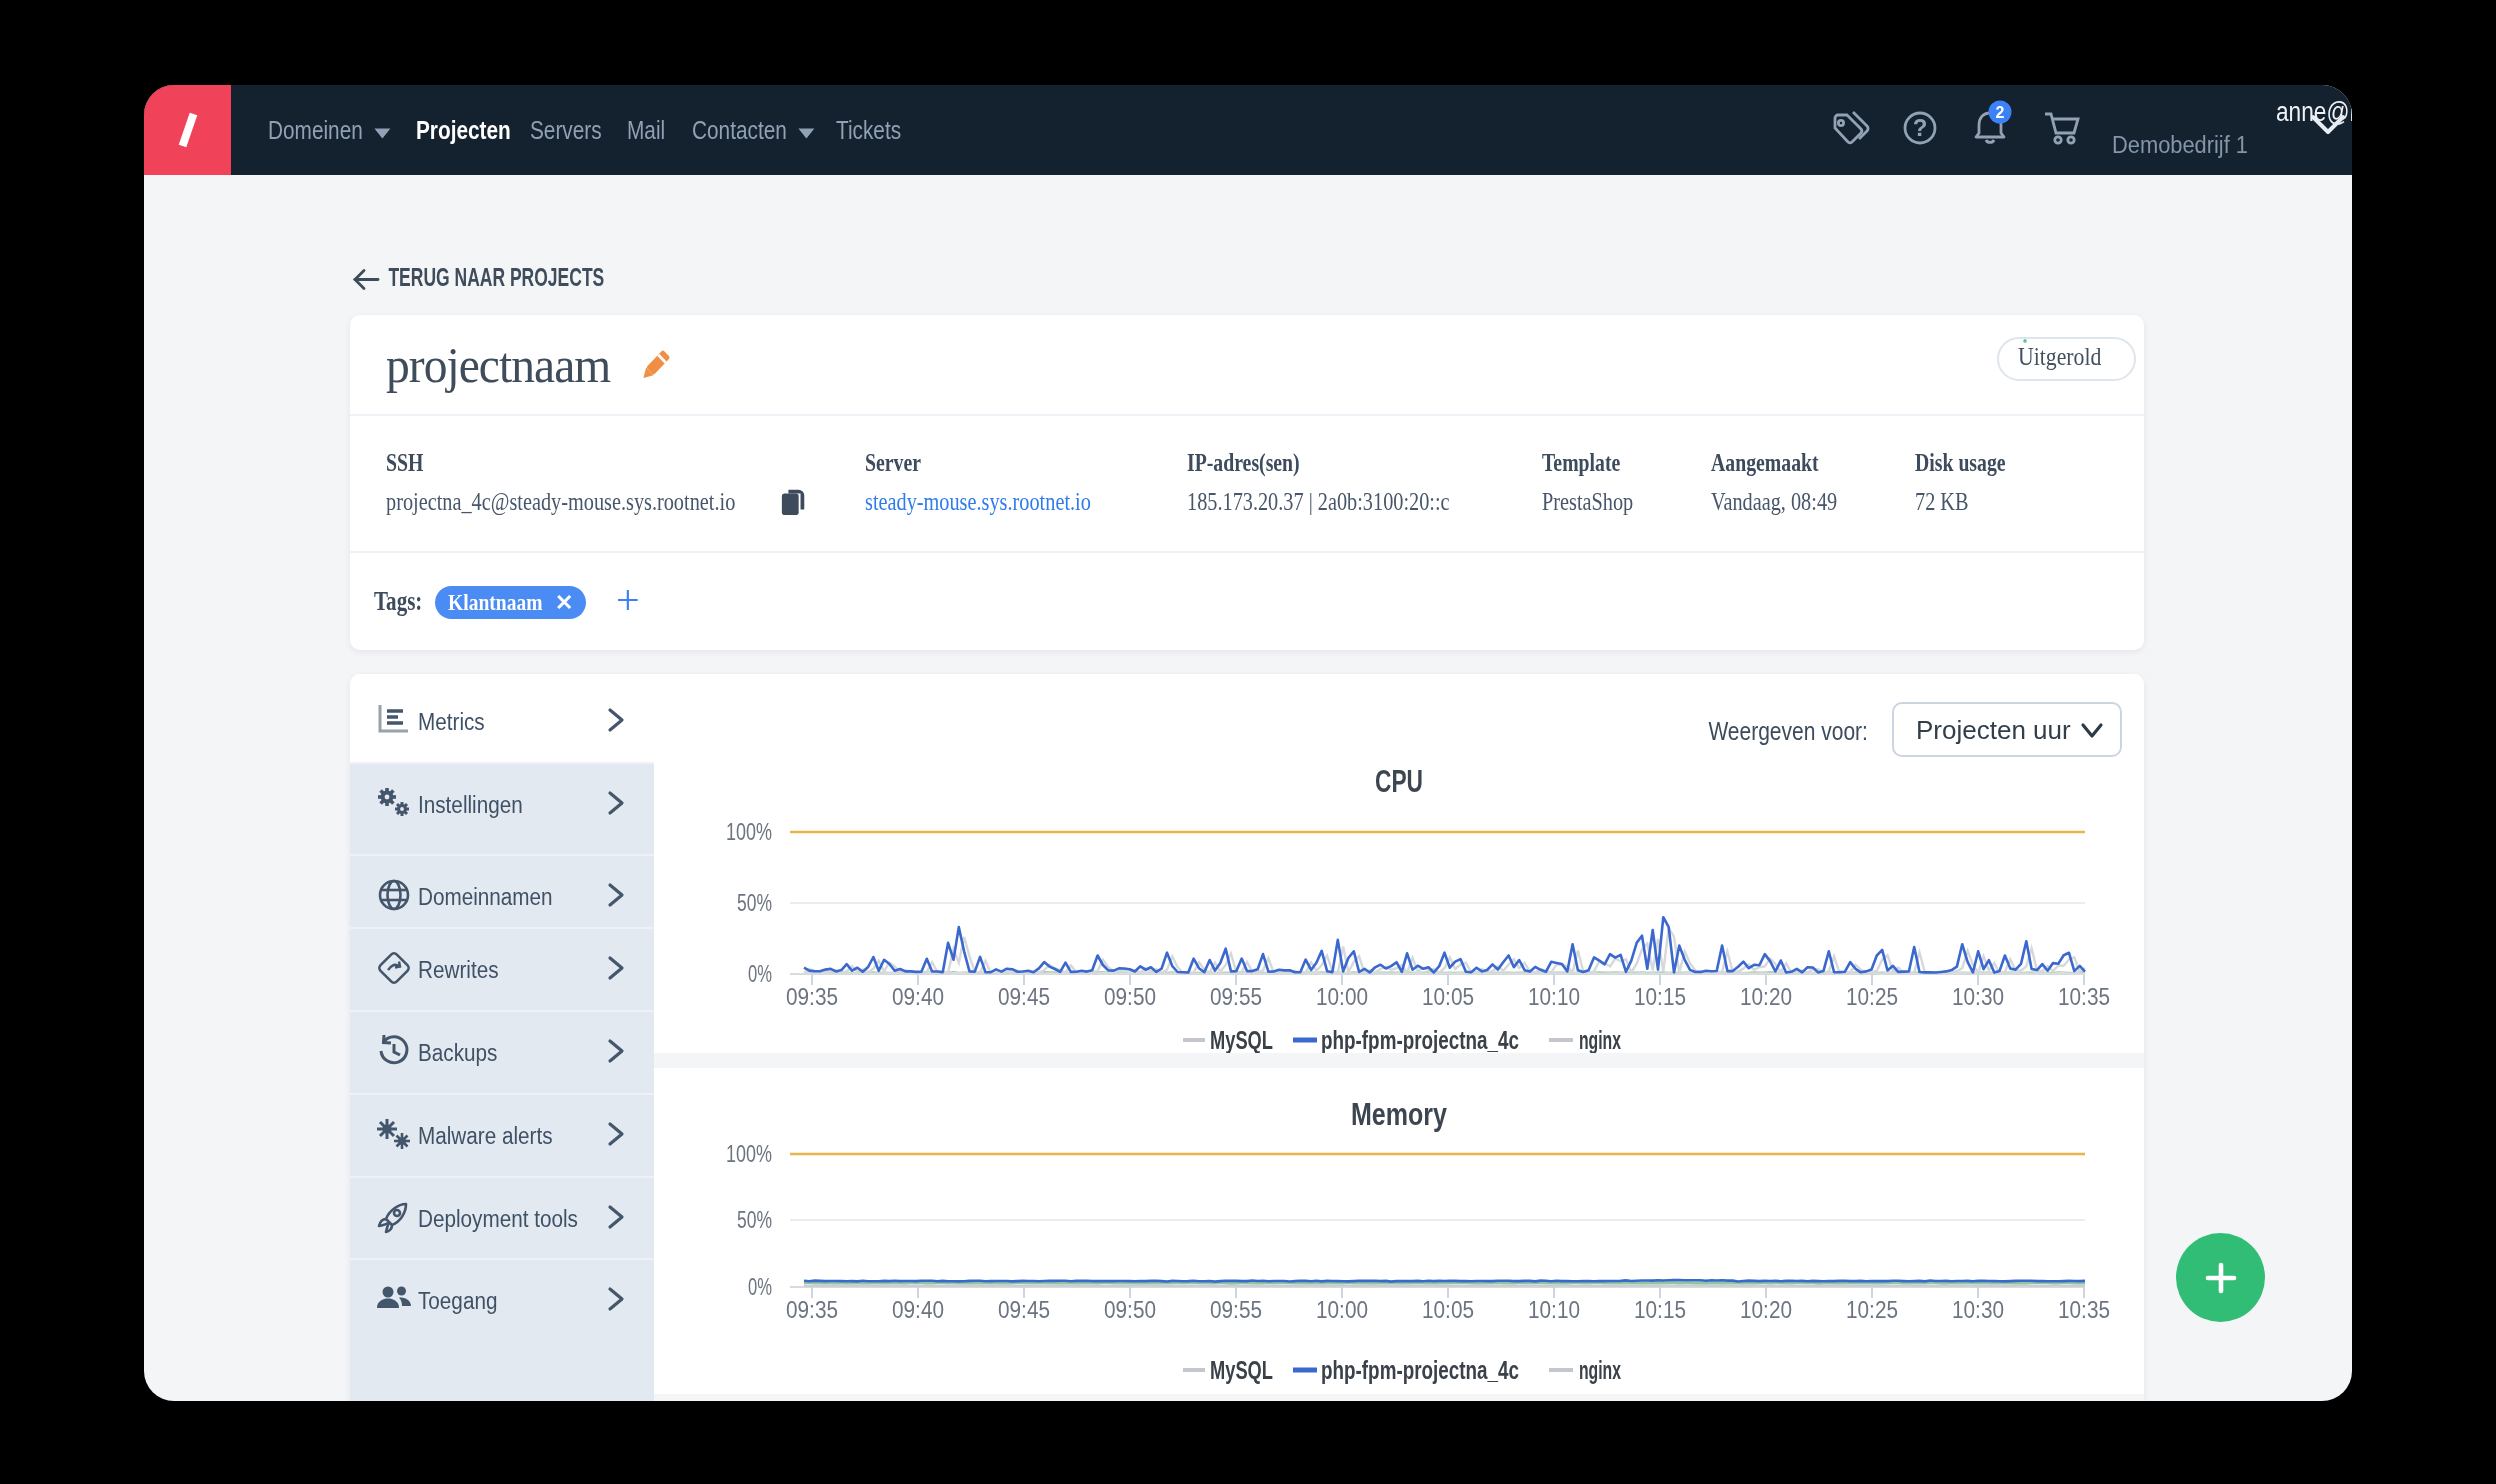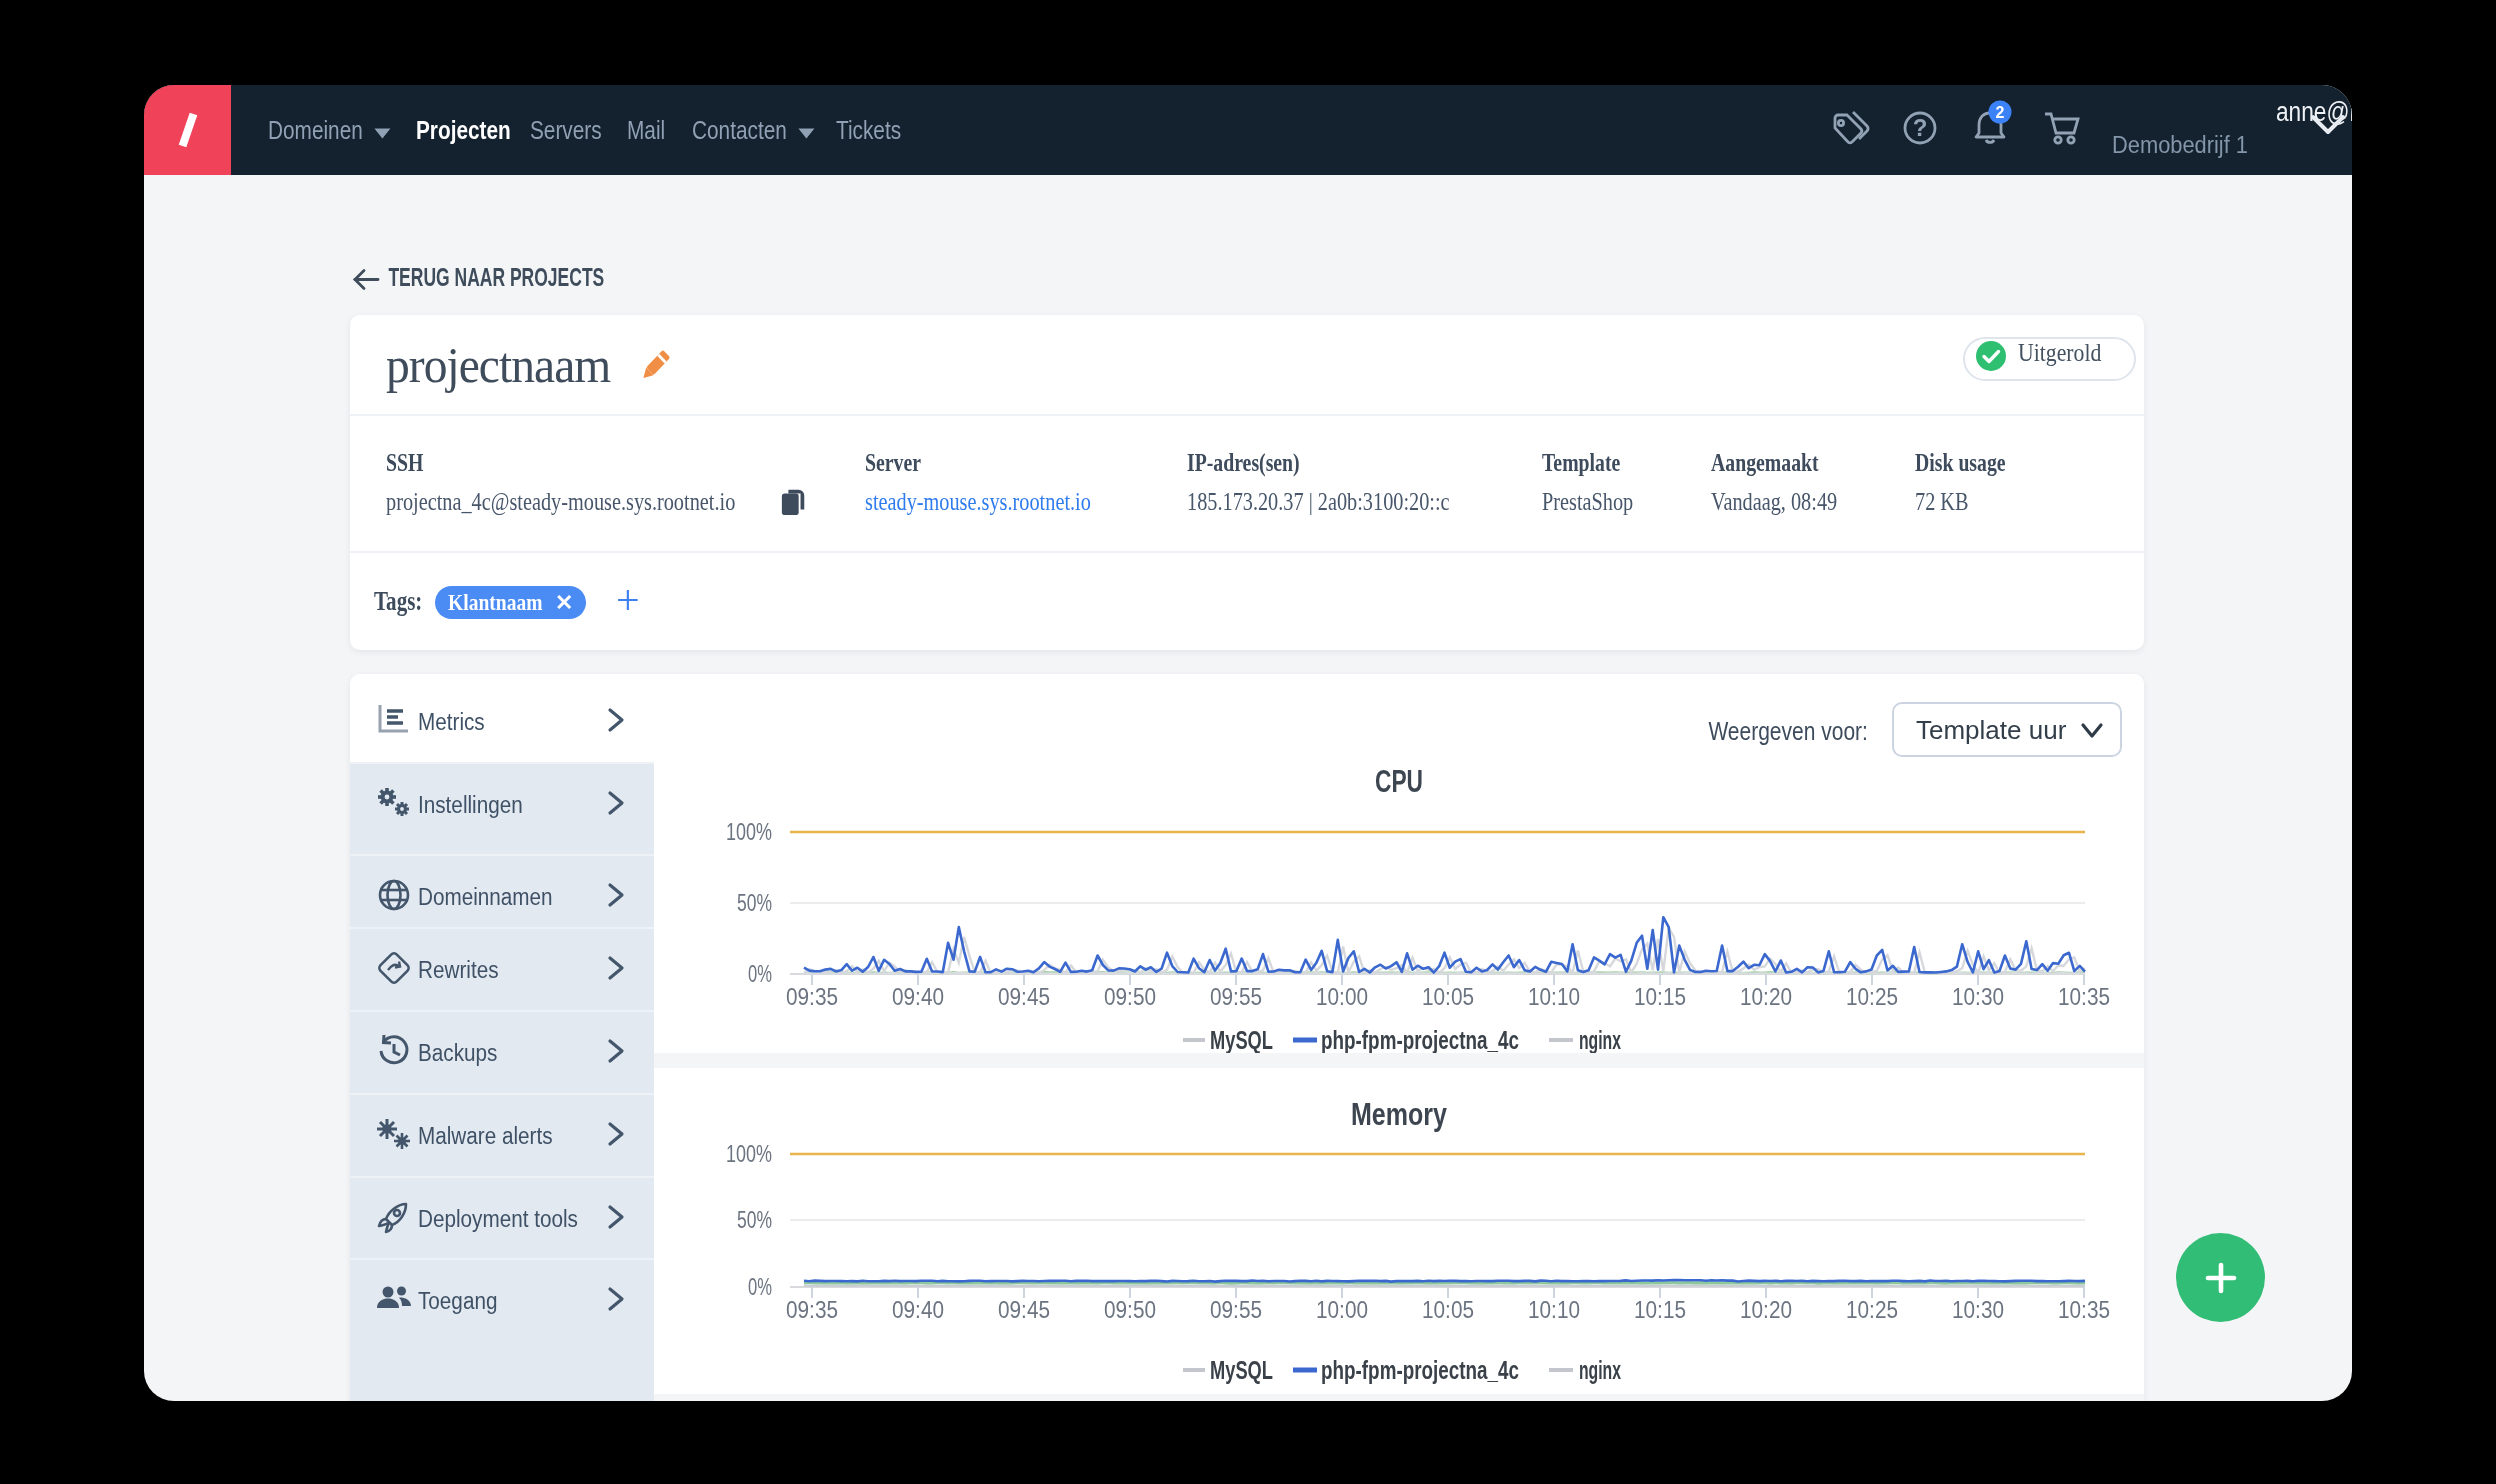--- a/index.html
+++ b/index.html
@@ -17,21 +17,21 @@
   #back { position:absolute; left:208px; top:192px; transform:translateY(-50%) scaleX(0.70); transform-origin:0 50%; font-size:25px; font-weight:600; color:#3e4c5c; white-space:nowrap; }
   #back svg { vertical-align:-6px; margin-right:12px; }
   
   .card { position:absolute; background:#fff; border-radius:10px; box-shadow:0 2px 6px rgba(40,50,70,.08);font-family:Liberation Serif, serif; }
   #head { left:206px; top:230px; width:1794px; height:335px; }
   .hdiv { position:absolute; left:0; width:100%; height:2px; background:#eef1f5; }
   #title { position:absolute; left:36px; top:50px; transform:translateY(-50%) scaleX(0.95); transform-origin:0 50%; font-size:50px; letter-spacing:-1px; color:#3f4c5b; white-space:nowrap; }
   .ilabel { position:absolute; top:148px; transform:translateY(-50%) scaleX(0.76); transform-origin:0 50%; font-size:26px; font-weight:bold; color:#3d4b5c; white-space:nowrap; }
   .ival { position:absolute; top:187px; transform:translateY(-50%) scaleX(0.78); transform-origin:0 50%; font-size:26px; color:#47566a; white-space:nowrap; }
   
-  #badge { position:absolute; right:8px; top:22px; height:44px; border:2px solid #dfe5ec; border-radius:24px; background:#fff; display:flex; align-items:flex-start; padding:0 20px 8px 9px; }
+  #badge { position:absolute; right:8px; top:22px; height:44px; border:2px solid #dfe5ec; border-radius:24px; background:#fff; display:flex; align-items:flex-start; padding:0 20px 8px 9px;flex-direction:column; }
   #badge .bt { font-size:25px; color:#42505f; margin-left:10px; transform:scaleX(0.87); transform-origin:0 50%; }
   #tagsrow { position:absolute; left:24px; top:236px; width:100%; height:99px; }
   #tagsrow .tlab { position:absolute; left:0; top:50px; transform:translateY(-50%) scaleX(0.78); transform-origin:0 50%; font-size:27px; font-weight:bold; color:#3d4b5c; }
   .pill { position:absolute; left:61px; top:35px; height:33px; background:#4a8bf4; border-radius:17px; color:#fff; display:flex; align-items:center; padding:0 13px; font-size:23px; font-weight:600; }
   .pill .pt { display:inline-block; width:97px; white-space:nowrap; transform:scaleX(0.85); transform-origin:0 50%; }
   .pill .x { font-size:22px; font-weight:bold; }
   #plus { position:absolute; left:242px; top:49px; transform:translateY(-50%); color:#3c80f2; font-size:42px; font-weight:300; }
   
   #panel { position:absolute; left:206px; top:589px; width:1794px; height:727px; background:#fff; border-radius:10px 10px 0 0; box-shadow:0 2px 6px rgba(40,50,70,.08); overflow:hidden; }
   #side { position:absolute; left:0; top:0; width:304px; height:727px; }
@@ -148,21 +148,21 @@
           <span class="x" style="margin-left:10px;">✕</span>
         </span>
       <span id="plus">+</span>
     </div>
   </div>
 
   <div id="panel">
     <div id="cpu">
       <span id="wvlab">Weergeven voor:</span>
       <div id="select">
-          <span class="st">Template uur</span>
+          <span class="st">Projecten uur</span>
         <svg style="position:absolute;right:16px;top:17px;" width="24" height="20" viewBox="0 0 24 20">
             <path d="M3 4 L12 15 L21 4" fill="none" stroke="#2f3a47" stroke-width="3.2" stroke-linecap="round" stroke-linejoin="round"></path>
           </svg>
         </div>
       <svg width="1490" height="379" viewBox="0 0 1490 379">
   <text x="721" y="118" textLength="48" lengthAdjust="spacingAndGlyphs" font-family="Liberation Sans, sans-serif" font-size="31" font-weight="600" fill="#3d4650">CPU</text>
   <line x1="136" y1="158" x2="1431" y2="158" stroke="#e9b44c" stroke-width="2.5"></line>
   <line x1="136" y1="229" x2="1431" y2="229" stroke="#ebecee" stroke-width="2"></line>
   <line x1="136" y1="300" x2="1431" y2="300" stroke="#d8dade" stroke-width="2"></line>
   <g font-family="Liberation Sans, sans-serif" font-size="24" fill="#6b7480">

